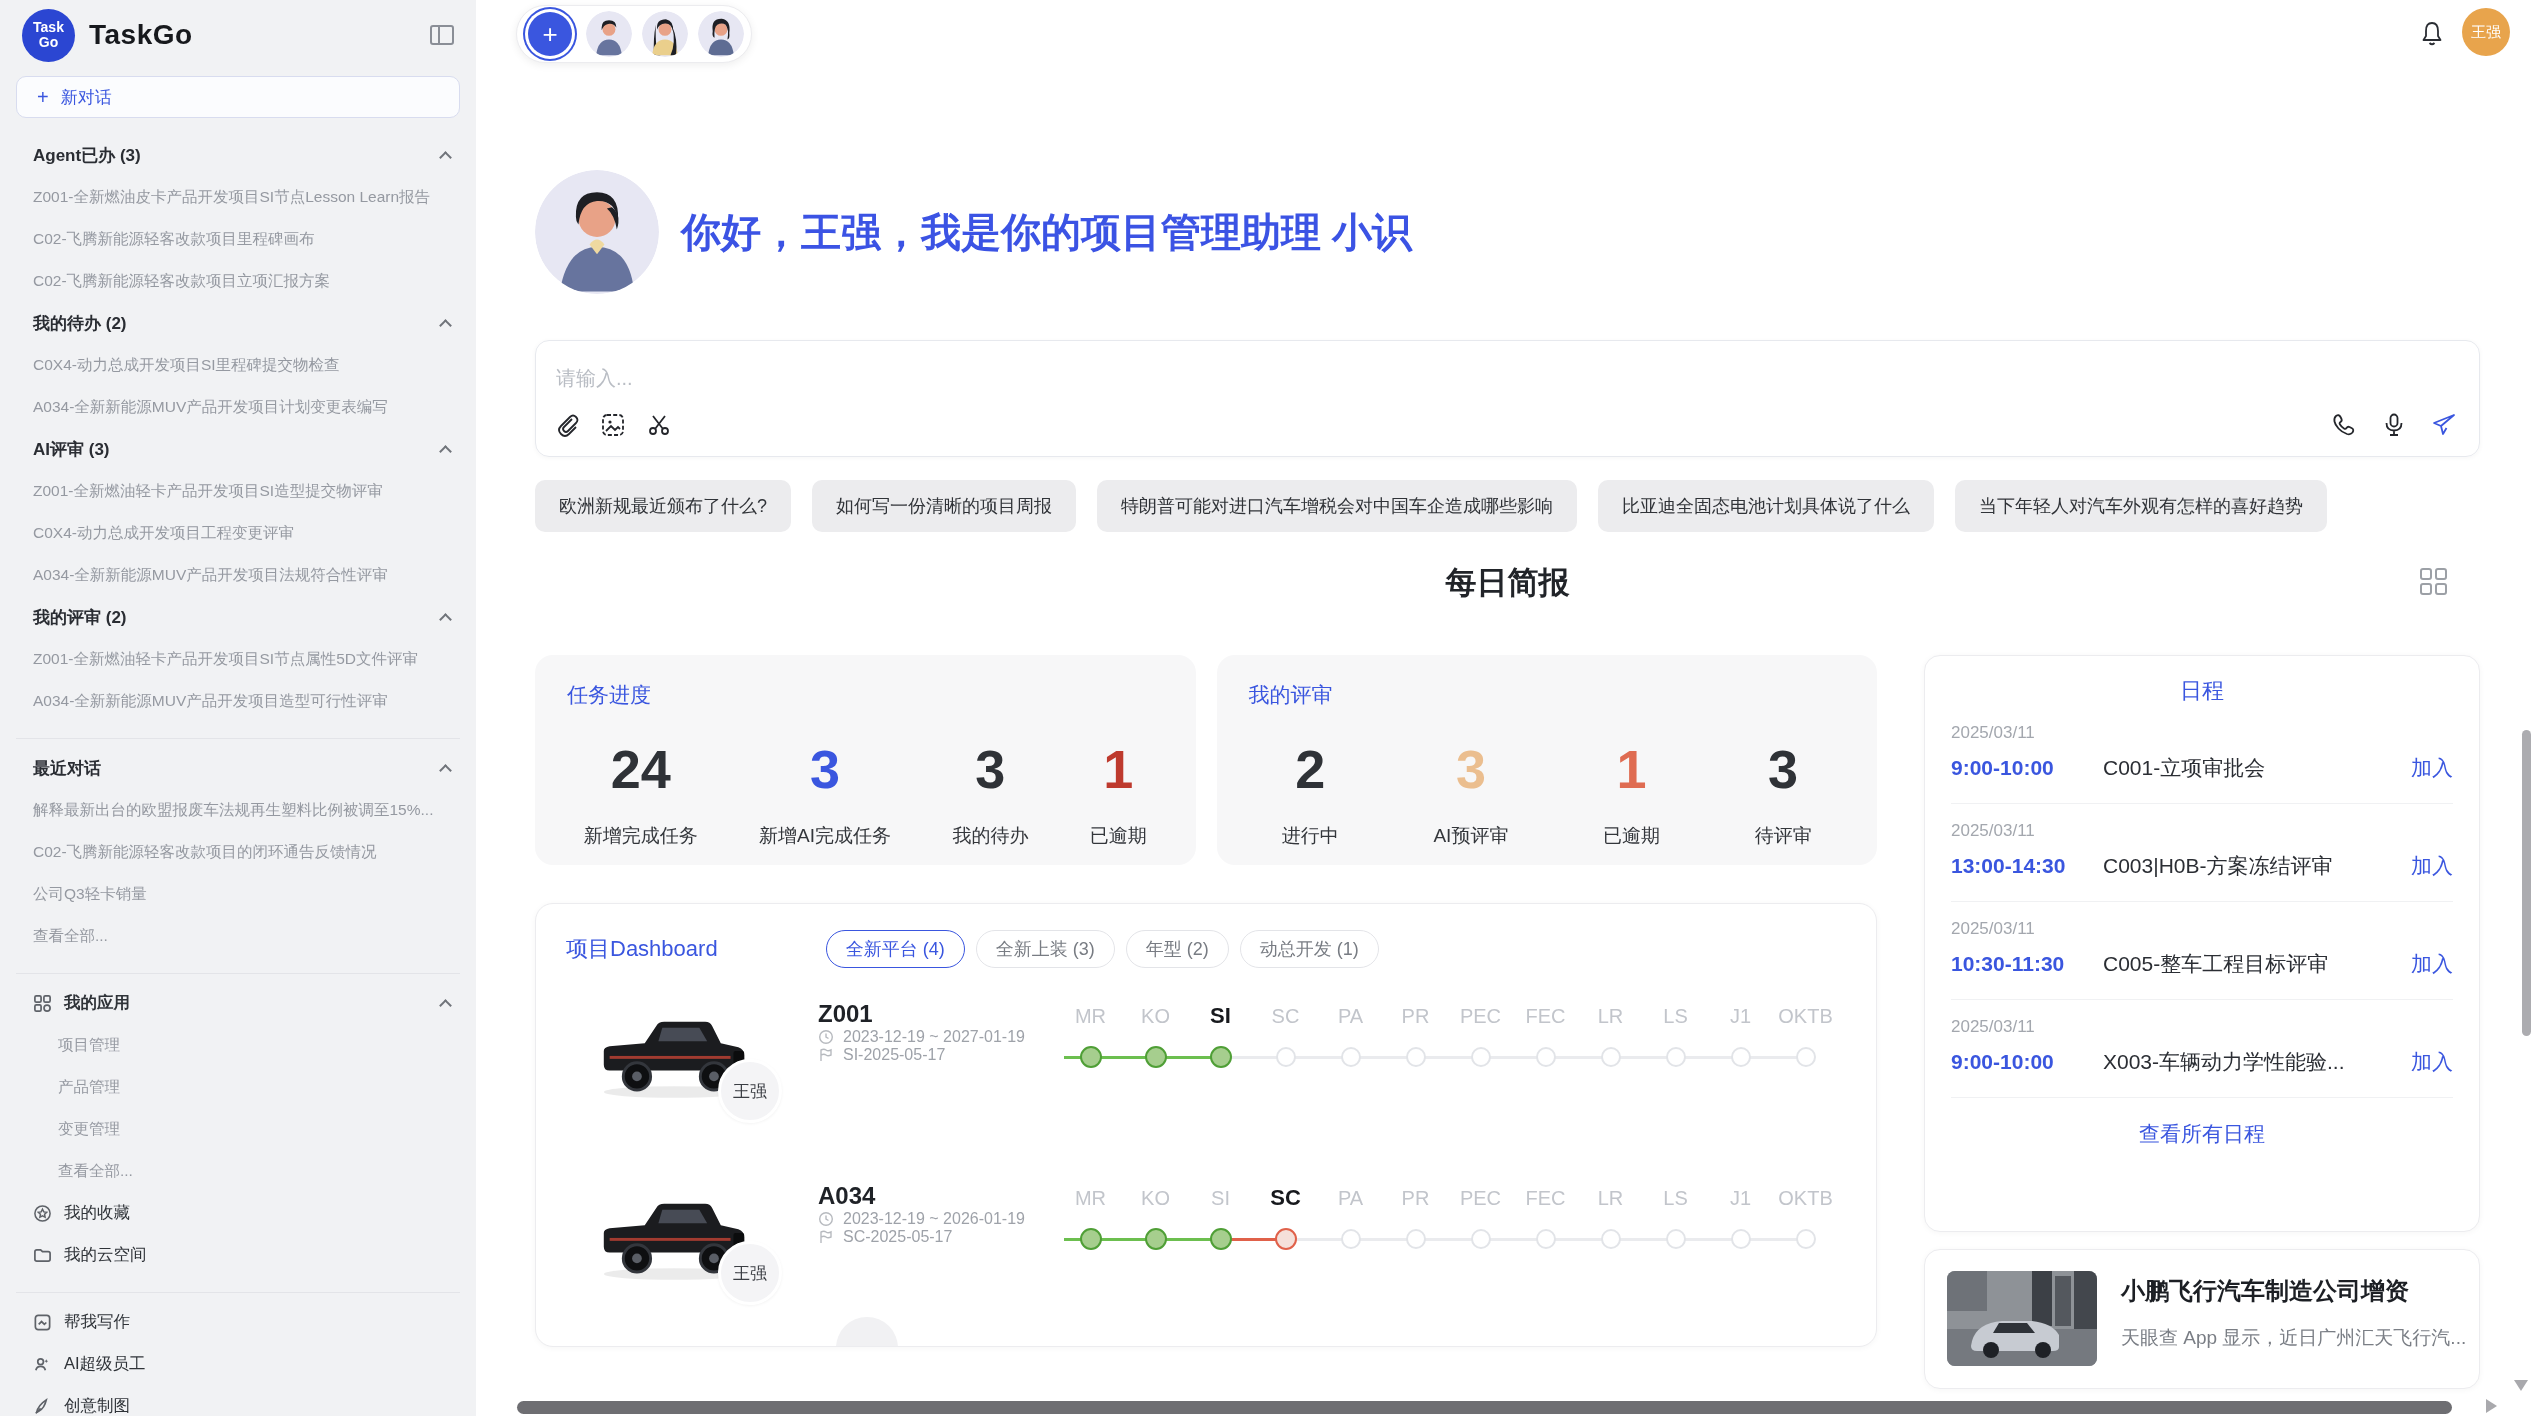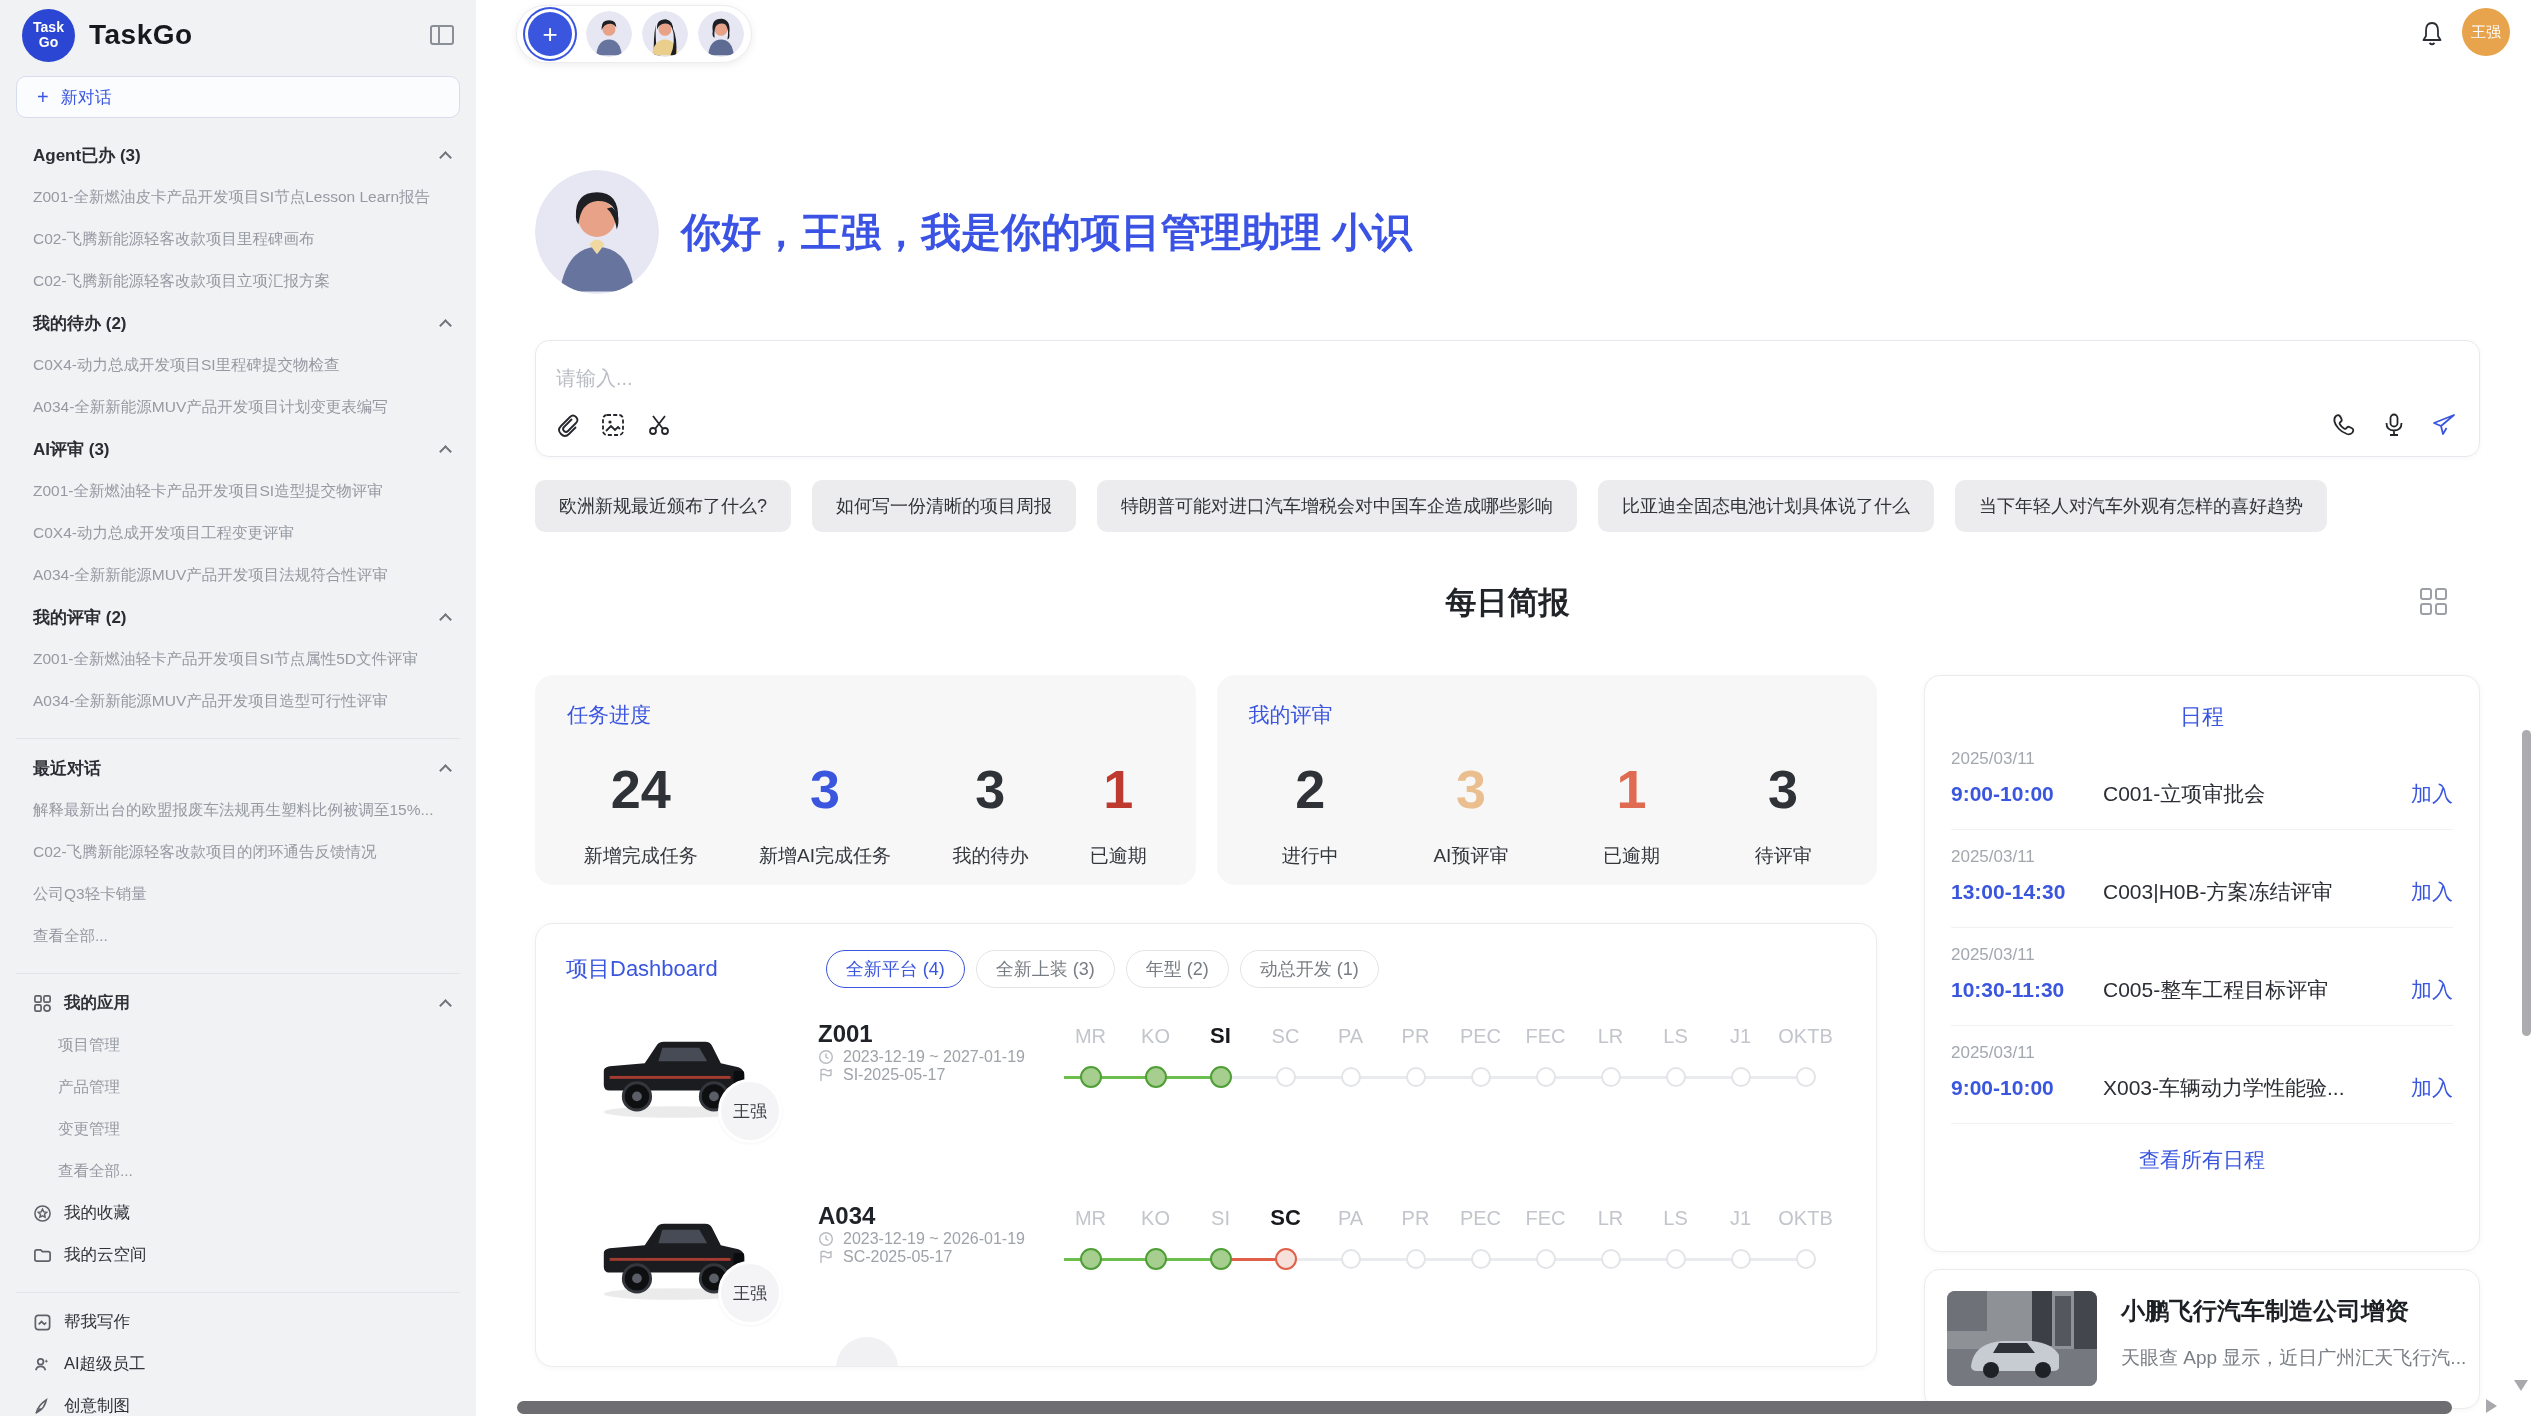--- a/index.html
+++ b/index.html
@@ -60,21 +60,21 @@
   .input-card textarea::placeholder { color:#B9BDC4; }
   .in-icons-left { position:absolute; left:18px; bottom:18px; display:flex; gap:20px; }
   .in-icons-right { position:absolute; right:22px; bottom:18px; display:flex; gap:24px; align-items:center; }
   .in-ic { width:26px; height:26px; cursor:pointer; }
   .in-ic svg { width:100%; height:100%; }
 
   .chips { margin-top:23px; display:flex; gap:21px; }
   .chip { height:52px; background:#ECECEE; border-radius:10px; display:flex; align-items:center;
     padding:0 24px; font-size:18px; color:#303338; white-space:nowrap; cursor:pointer; }
 
-  .brief-head { margin-top:52px; position:relative; height:38px; display:flex; align-items:center; justify-content:center; }
+  .brief-head { margin-top:32px; position:relative; height:38px; display:flex; align-items:center; justify-content:center; }
   .brief-title { font-size:31px; font-weight:700; color:#212429; }
   .layout-toggle { position:absolute; right:32px; top:4px; width:28px; height:28px;
     display:grid; grid-template-columns:12px 12px; grid-template-rows:12px 12px; gap:3px; cursor:pointer; }
   .layout-toggle i { border:2px solid #9CA0A6; border-radius:3px; }
 
   .columns { margin-top:53px; display:flex; gap:47px; align-items:flex-start; }
   .col-left { width:1342px; }
   .col-right { width:556px; }
 
   .stats-row { display:flex; gap:21px; }
@@ -118,21 +118,21 @@
   .ms-cell.od .ms-line { background:#E0614A; }
   .ms-dot { position:absolute; left:50%; top:50%; transform:translate(-50%,-50%); width:20px; height:20px;
     border-radius:50%; background:#fff; border:2px solid #E2E4E8; z-index:1; }
   .ms-cell.done .ms-dot { width:22px; height:22px; background:#A6CE8E; border:2px solid #4F9F36; }
   .ms-cell.od .ms-dot { width:22px; height:22px; background:#F5E0DA; border:2px solid #E0614A; }
   .row3-stub { position:absolute; left:300px; top:413px; width:62px; height:62px; border-radius:50%;
     background:#F1F1F3; }
 
   
   .sched-card { background:#fff; border:1px solid #ECECEF; border-radius:16px; box-shadow:0 1px 6px rgba(0,0,0,.04);
-    height:577px; padding:26px 26px 0; overflow:hidden; }
+    height:577px; padding:20px 26px 0; overflow:hidden; }
   .sched-title { text-align:center; font-size:22px; font-weight:500; color:#3A56DF; }
   .ev { padding:17px 0 21px; border-bottom:1px solid #F0F1F3; }
   .ev-date { font-size:17px; color:#A3A7AE; margin-bottom:11px; }
   .ev-main { display:grid; grid-template-columns:152px 1fr auto; align-items:center; }
   .ev-time { font-size:21px; font-weight:700; color:#3A56DF; }
   .ev-title { font-size:21px; color:#2B2E34; white-space:nowrap; }
   .ev-join { font-size:21px; color:#3A56DF; cursor:pointer; }
   .sched-footer { text-align:center; margin-top:22px; font-size:21px; color:#3A56DF; cursor:pointer; }
 
   .news-card { margin-top:17px; background:#fff; border:1px solid #ECECEF; border-radius:16px;

